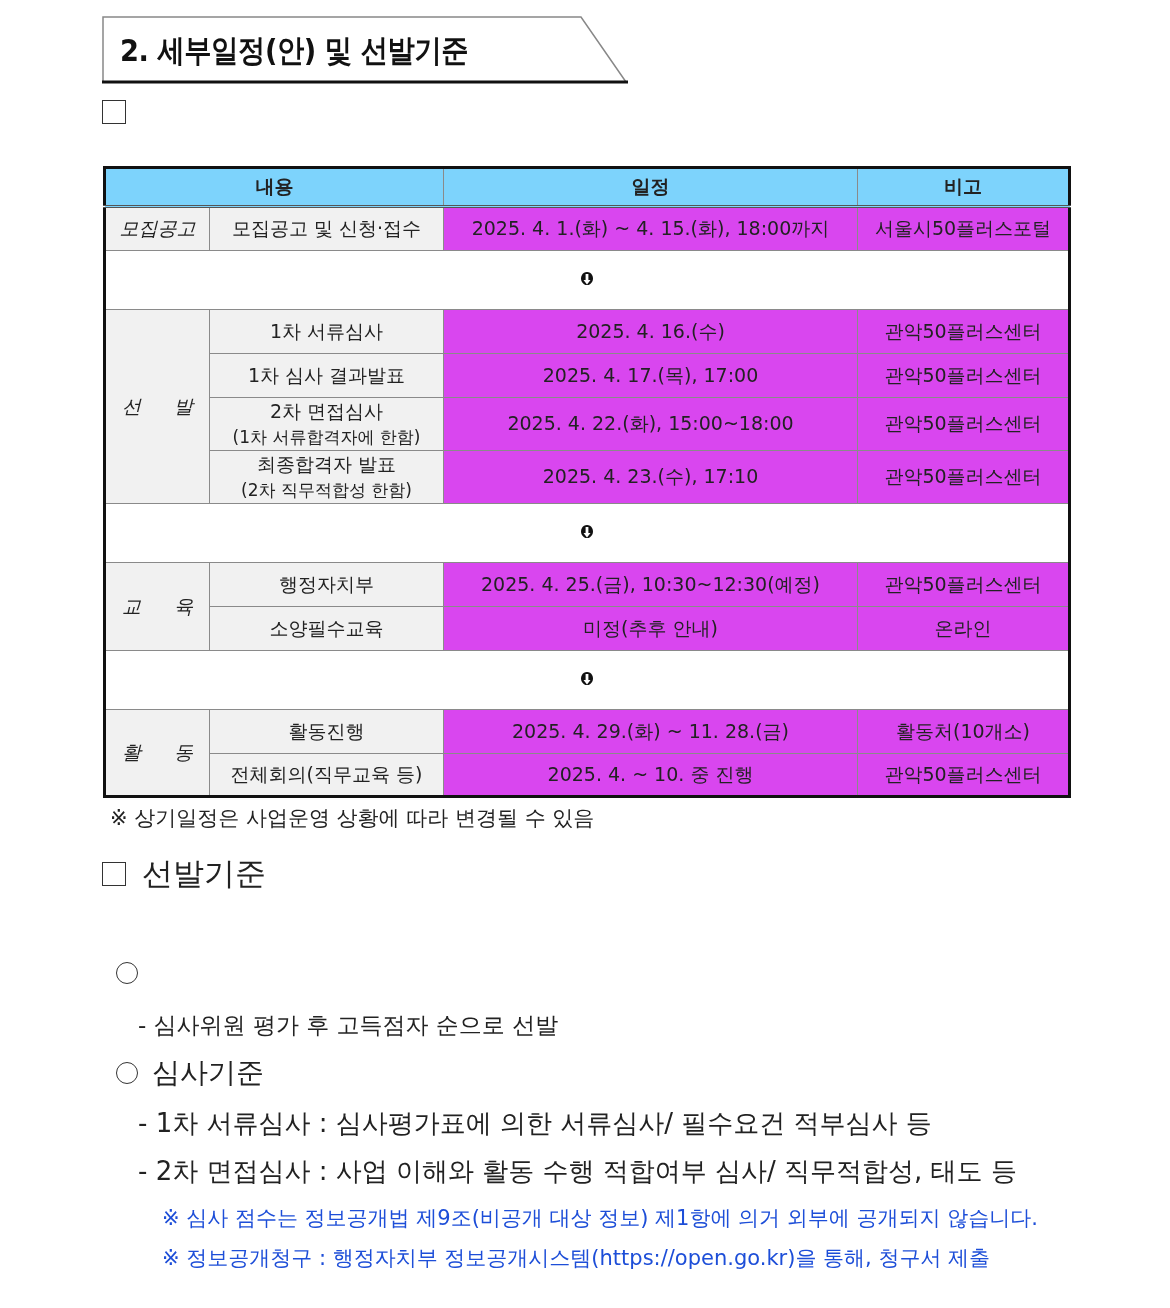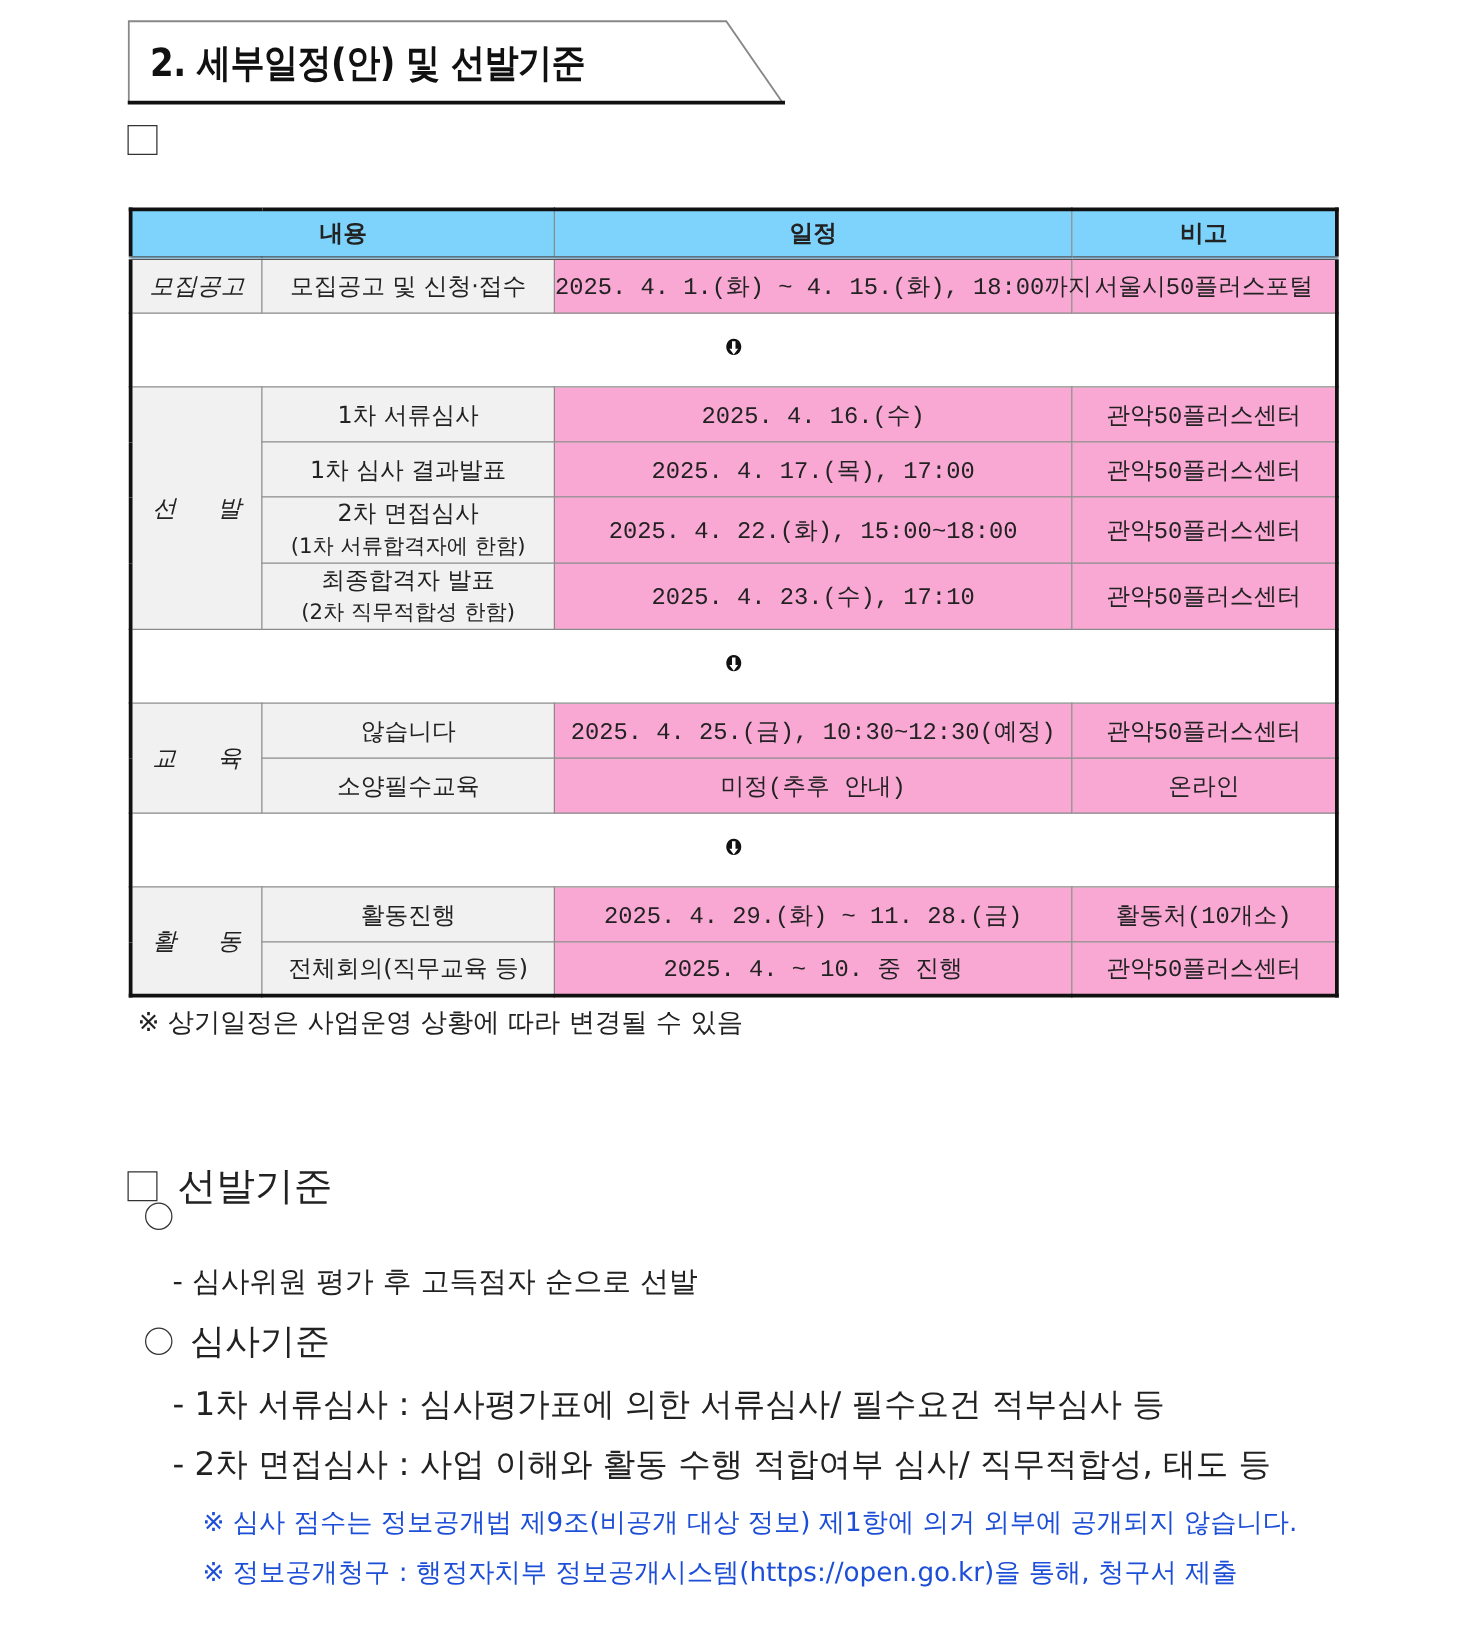--- a/index.html
+++ b/index.html
@@ -33,21 +33,21 @@
     border: 1px solid #8a8a8a; text-align: center; vertical-align: middle; padding: 0;
     white-space: nowrap;
   }
   .sched thead th {
     background: #7dd3fc; font-weight: bold; height: 36px; font-size: 19px;
     border-bottom: 3px double #555;
   }
   .sched td.cat, .sched td.item { background: #f1f1f1; }
   .sched td.cat { letter-spacing: 0; font-style: italic; }
   .sched td.cat .spread { display: flex; justify-content: space-between; padding: 0 16px; }
-  .sched td.date, .sched td.note { background: #f9a8d4; font-family: Liberation Mono, monospace; }
+  .sched td.date, .sched td.note { background: #d946ef; }
   .sched tr.arrow-row td { height: 58px; background: #fff; }
   .sched .two-line { line-height: 26px; }
   .sched .two-line .sub { font-size: 17px; }
   .arrow-icon { display: inline-block; width: 14px; height: 16px; }
   .note-line {
     position: absolute; left: 110px; top: 804px; font-size: 21px; color: #222; white-space: nowrap;
   }
   .bullet-line { position: absolute; white-space: nowrap; color: #222; }
   .circle {
     display: inline-block; width: 22px; height: 22px; border: 1.5px solid #333; border-radius: 50%;
@@ -139,21 +139,21 @@
       </td>
     </tr>
 
     <tr style="height:44px">
       <td class="cat" rowspan="2">
         <div class="spread">
           <span>교</span>
           <span>육</span>
         </div>
       </td>
-      <td class="item">않습니다</td>
+      <td class="item">행정자치부</td>
       <td class="date">2025. 4. 25.(금), 10:30~12:30(예정)</td>
       <td class="note">관악50플러스센터</td>
     </tr>
     <tr style="height:44px">
       <td class="item">소양필수교육</td>
       <td class="date">미정(추후 안내)</td>
       <td class="note">온라인</td>
     </tr>
     <tr class="arrow-row">
       <td colspan="4">
@@ -177,21 +177,21 @@
     <tr style="height:43px">
       <td class="item">전체회의(직무교육 등)</td>
       <td class="date">2025. 4. ~ 10. 중 진행</td>
       <td class="note">관악50플러스센터</td>
     </tr>
   </tbody>
 </table>
 
 <div class="note-line">※ 상기일정은 사업운영 상황에 따라 변경될 수 있음</div>
 
-<div class="sub-title" style="top:928px;">
+<div class="sub-title" style="top:853px;">
   <span class="box"></span>
   <span>선발기준</span>
 </div>
 
 <div class="bullet-line" style="left:116px; top:956px; font-size:28px;">
   <span class="circle"></span>
 </div>
 <div class="bullet-line" style="left:138px; top:1010px; font-size:23px;">- 심사위원 평가 후 고득점자 순으로 선발</div>
 
 <div class="bullet-line" style="left:116px; top:1054px; font-size:28px;">

